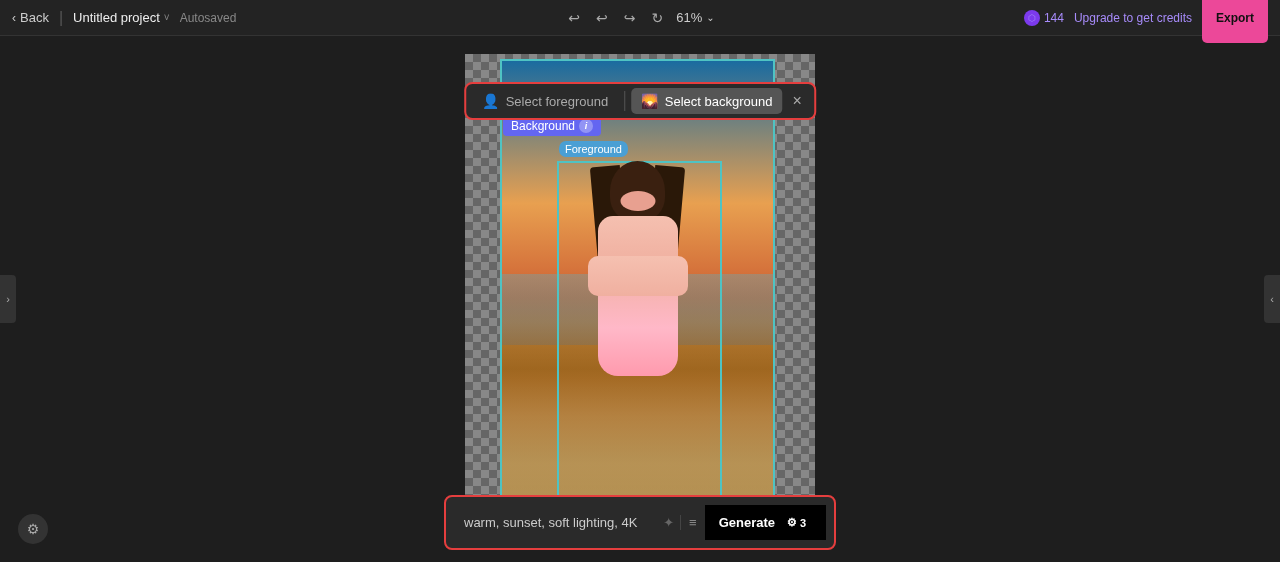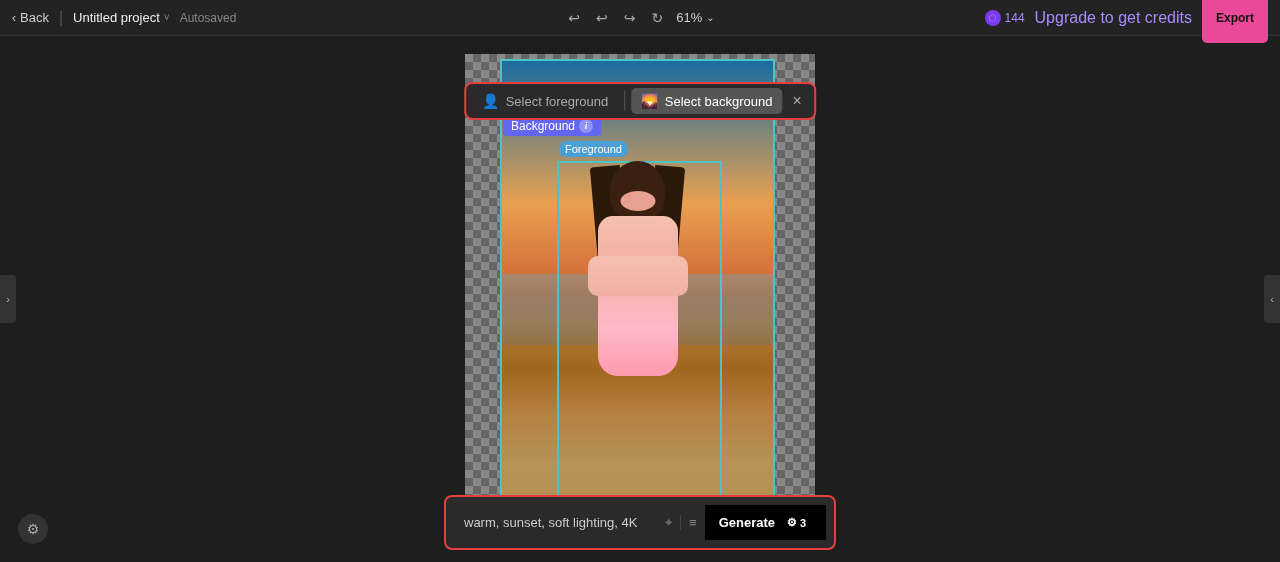--- a/index.html
+++ b/index.html
@@ -107,21 +107,21 @@
       border-radius: 50%;
       display: flex;
       align-items: center;
       justify-content: center;
       font-size: 9px;
     }
     .upgrade-btn {
       background: none;
       border: none;
       color: #a78bfa;
-      font-size: 16px;
+      font-size: 12px;
       cursor: pointer;
     }
     .export-btn {
       background: #ec4899;
       color: #111;
       border: none;
       border-radius: 5px;
       padding: 18px 14px;
       font-size: 12px;
       font-weight: 600;

